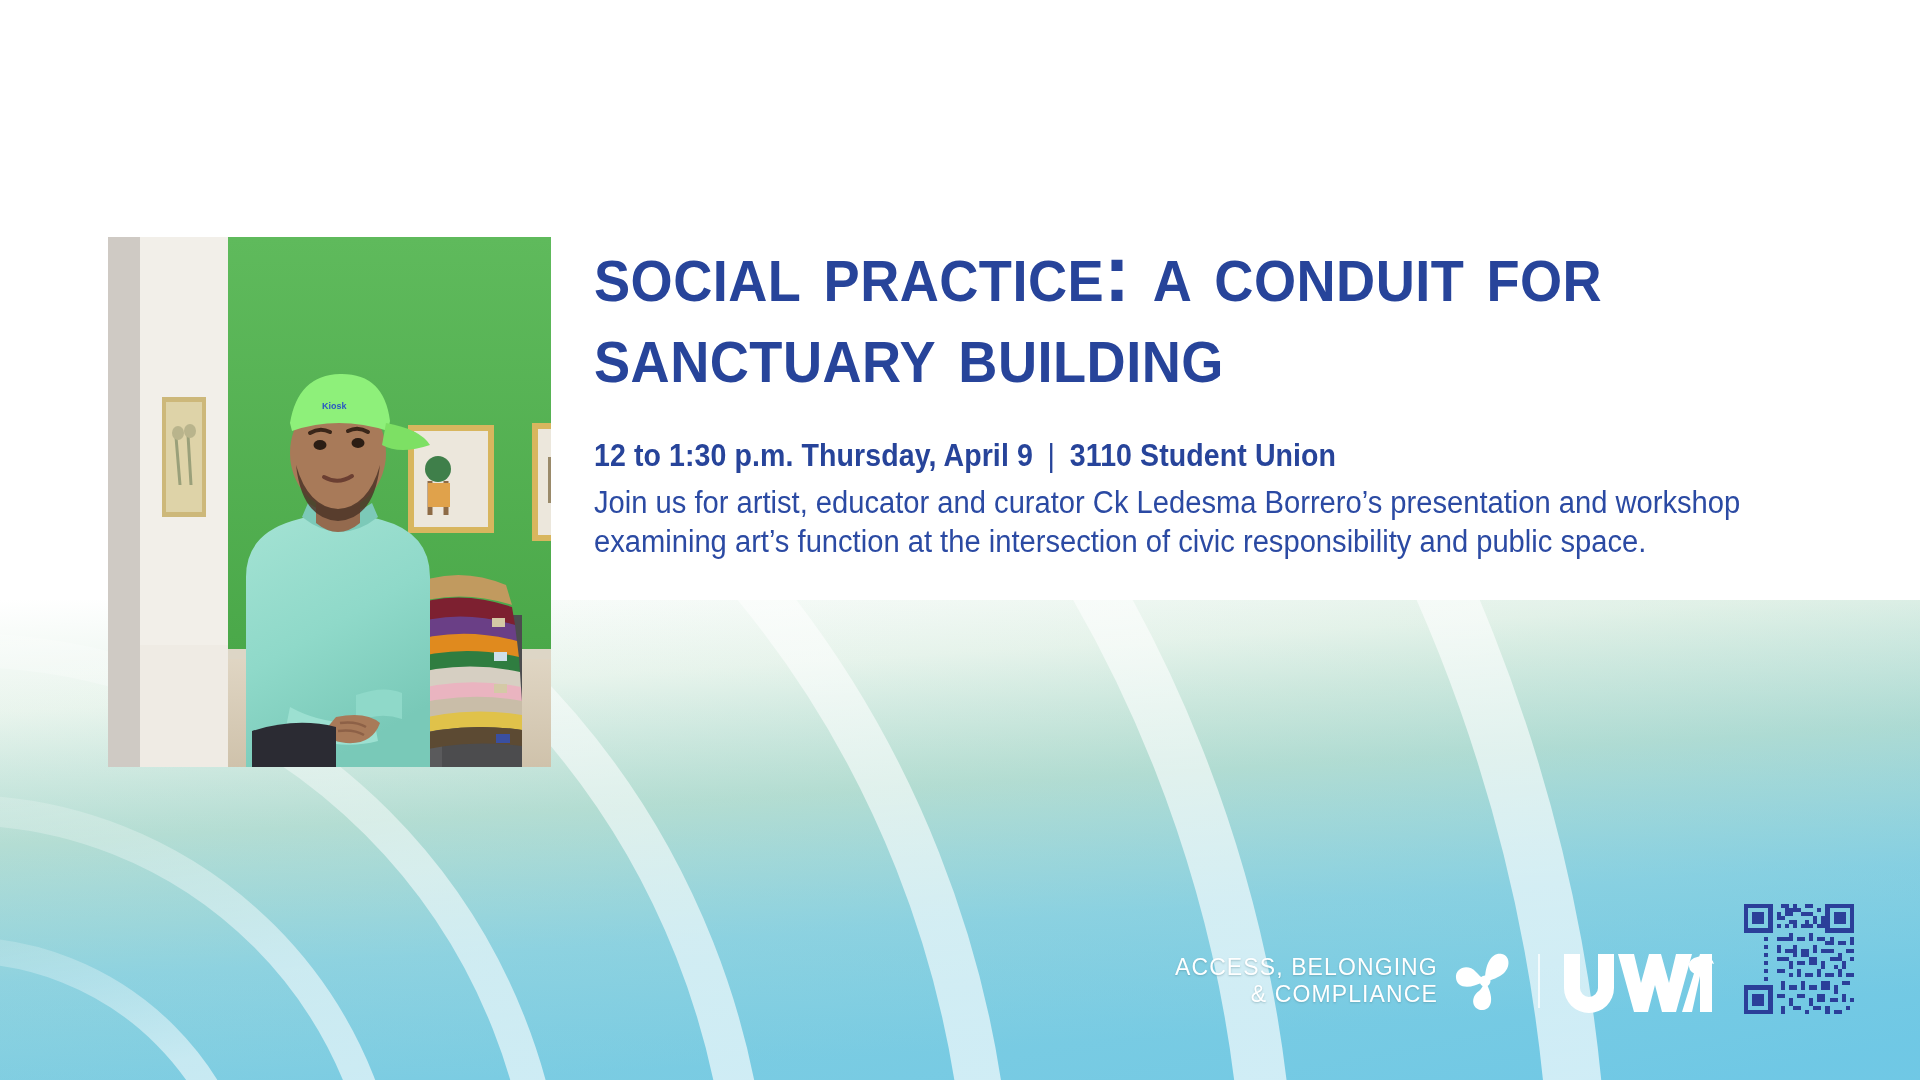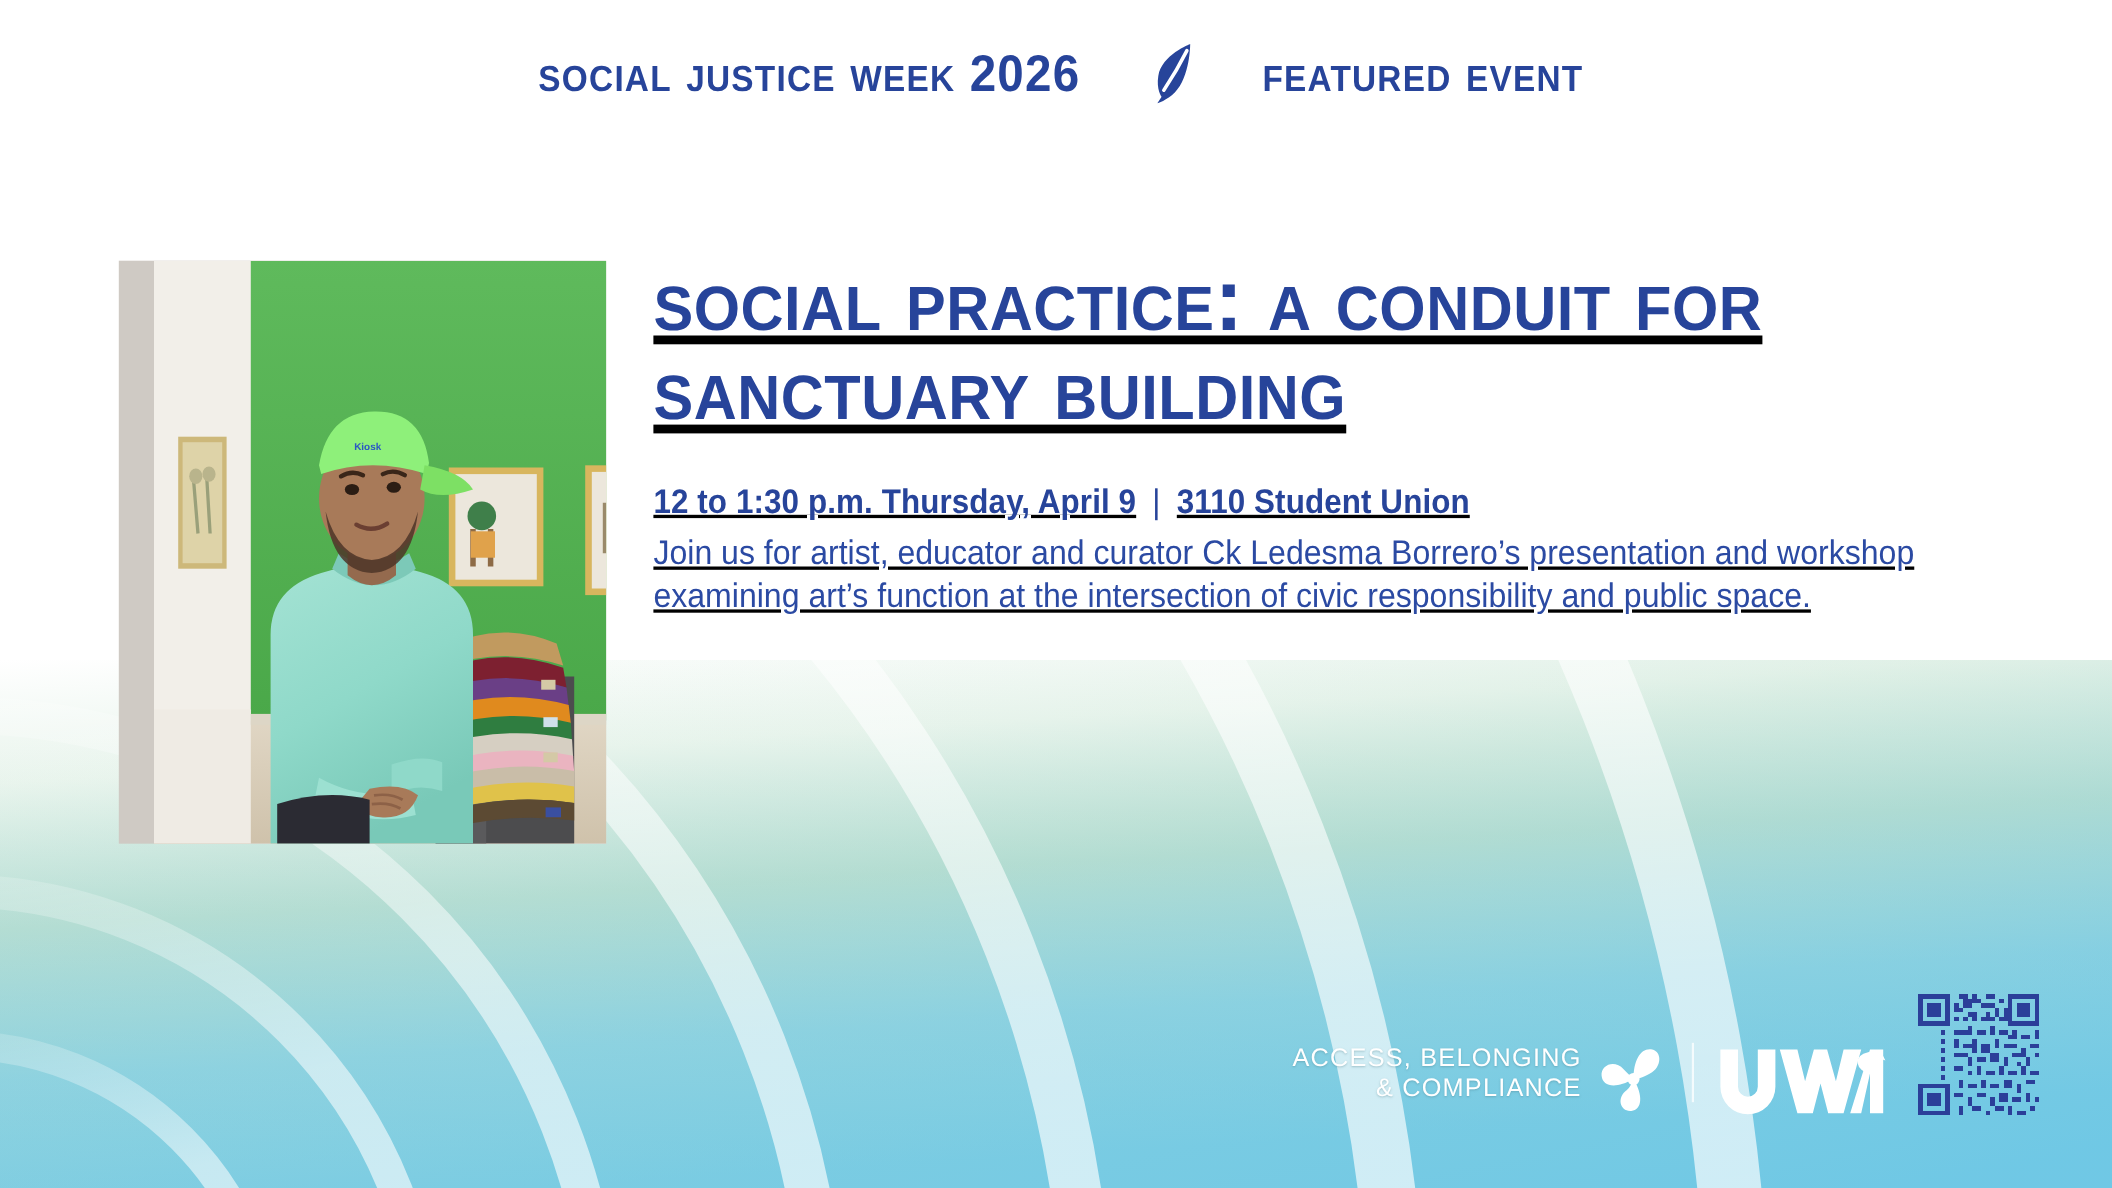--- a/index.html
+++ b/index.html
@@ -58,21 +58,20 @@
     background:#cfcac4;
     padding-left:32px;
   }
   .photo svg { display:block; width:443px; height:530px; }
 
   
   .content {
     position:absolute;
     left:594px; top:232px;
     width:1250px;
-    text-decoration:underline;
   }
   .headline {
     font-family:"Liberation Sans Narrow","Liberation Sans", sans-serif;
     font-weight:bold;
     font-size:82px;
     line-height:0.99;
     color:#27449a;
     font-variant:small-caps;
     text-transform:lowercase;
     letter-spacing:0.5px;
@@ -102,20 +101,21 @@
     width:1235px;
     transform:scaleX(0.94);
     transform-origin:left top;
   }
 
   
   .lockup {
     position:absolute;
     left:1175px; top:948px;
     display:flex;
+    align-items:center;
     gap:14px;
   }
   .abc-text {
     text-align:right;
     color:#ffffff;
     font-family:"Liberation Sans", sans-serif;
     font-size:23px;
     letter-spacing:1.1px;
     line-height:1.18;
     text-shadow:0 1px 2px rgba(60,110,120,.35);
@@ -177,30 +177,20 @@
           <circle cx="-40" cy="640" r="590" stroke-width="34"></circle>
           <circle cx="-40" cy="640" r="790" stroke-width="40"></circle>
           <circle cx="-40" cy="640" r="1030" stroke-width="46"></circle>
           <circle cx="-40" cy="640" r="1310" stroke-width="52"></circle>
           <circle cx="-40" cy="640" r="1620" stroke-width="58"></circle>
         </g>
       </g>
     </svg>
   </div>
 
-  <div class="eyebrow">
-    <div class="eyebrow-text">Social Justice Week 2026</div>
-
-    <svg class="leaf-icon" viewBox="0 0 40 56" xmlns="http://www.w3.org/2000/svg">
-      <path d="M33 2 C33 2 7 12 4 31 C2 43 7 50 7 50 L3 56 C3 56 12 53 19 46 C33 32 33 2 33 2 Z" fill="#27449a"></path>
-      <path d="M30 8 C24 20 17 32 9 44" stroke="#ffffff" stroke-width="3.2" fill="none" stroke-linecap="round"></path>
-    </svg>
-
-    <div class="eyebrow-text">Featured Event</div>
-  </div>
 
   <div class="photo">
     <svg viewBox="0 0 443 530" xmlns="http://www.w3.org/2000/svg">
       <defs>
         <linearGradient id="wallG" x1="0" y1="0" x2="0" y2="1">
           <stop offset="0%" stop-color="#5fba5c"></stop>
           <stop offset="100%" stop-color="#4aa849"></stop>
         </linearGradient>
         <linearGradient id="sweaterG" x1="0" y1="0" x2="0.4" y2="1">
           <stop offset="0%" stop-color="#a5e3d4"></stop>

